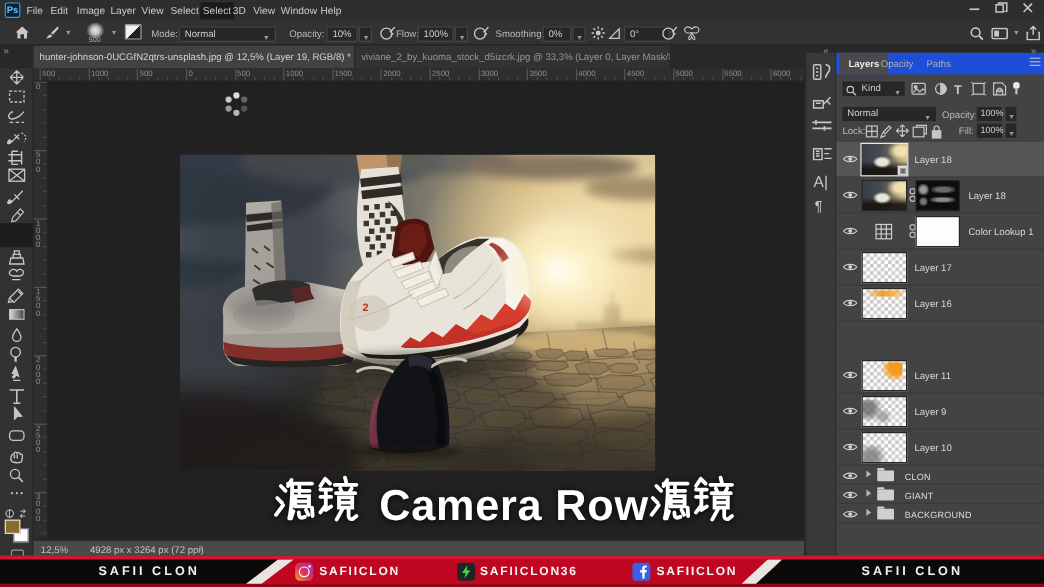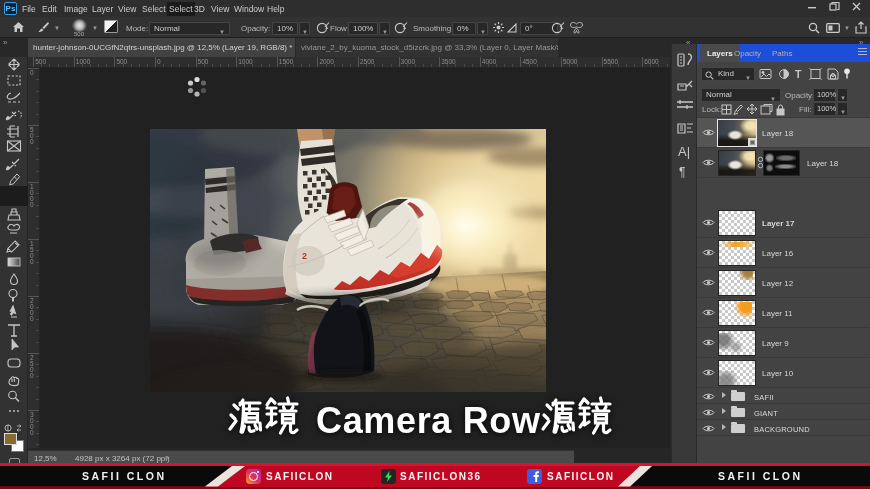--- a/index.html
+++ b/index.html
@@ -28,21 +28,21 @@
   #vruler { left:28px; top:68px; width:12px; height:380px; background:#2e2e2e; border-right:1px solid #242424; color:#8e8e8e; font-size:6.5px; overflow:hidden; }
   .htick { position:absolute; top:0; width:1px; height:11px; background:#555; }
   .htick2 { position:absolute; top:7px; width:1px; height:4px; background:#4a4a4a; }
   .hlab { position:absolute; top:1px; }
   .vtick { position:absolute; left:0; height:1px; width:12px; background:#555; }
   .vtick2 { position:absolute; left:8px; height:1px; width:4px; background:#4a4a4a; }
   .vlab { position:absolute; left:2px; line-height:6.5px; letter-spacing:0; }
 
   #canvas { left:40px; top:68px; width:630px; height:380px; background:#212121; overflow:hidden; }
 
-  #statusbar { left:28px; top:450px; width:546px; height:15px; background:#4a4a4a; border-top:1px solid #303030; color:#c2c2c2; font-size:8px; }
+  #statusbar { left:28px; top:450px; width:642px; height:15px; background:#4a4a4a; border-top:1px solid #303030; color:#c2c2c2; font-size:8px; }
 
   #iconstrip { left:671px; top:44px; width:26px; height:421px; background:#393939; border-left:1px solid #2b2b2b; border-right:1px solid #2b2b2b; }
 
   #rpanel { left:697px; top:44px; width:173px; height:421px; background:#434343; color:#d4d4d4; }
   .ptabs { position:absolute; left:0; top:0; width:173px; height:18px; background:#1d4ed8; }
   .ptab { position:absolute; top:0; height:18px; line-height:19px; font-size:8px; color:#b0b0b0; }
   .ptab.active { background:#4a4a4a; color:#ececec; font-weight:bold; padding:0 7px; border-radius:2px 2px 0 0; }
 
   .lrow { position:absolute; left:0; width:173px; border-bottom:1px solid #3a3a3a; height:30px; }
   .lname { position:absolute; left:65px; top:11px; font-size:8px; color:#d8d8d8; }
@@ -843,47 +843,55 @@
           <circle cx="3.5" cy="9.6" r="2.2" fill="none" stroke="#bbb" stroke-width="1"></circle>
         </svg>
         <div class="thumbbox" style="left:66px; width:37px; background:#0d0d0d;">
           <div style="position:absolute;left:1px;top:2px;width:9px;height:10px;background:radial-gradient(circle,#9a9a9a 0 35%,rgba(120,120,120,0) 80%);"></div>
           <div style="position:absolute;left:12px;top:4px;width:20px;height:6px;background:radial-gradient(ellipse,#6a6a6a 0 40%,rgba(90,90,90,0) 85%);"></div>
           <div style="position:absolute;left:2px;top:13px;width:7px;height:8px;background:radial-gradient(circle,#777 0 35%,rgba(110,110,110,0) 80%);"></div>
           <div style="position:absolute;left:11px;top:13px;width:21px;height:5px;background:radial-gradient(ellipse,#8a8a8a 0 35%,rgba(130,130,130,0) 85%);"></div>
         </div>
         <div class="lname" style="left:110px;">Layer 18</div>
       </div>
-      <div class="lrow" style="top:90px;font-weight:bold;">
+      <div class="lrow" style="top:60px;">
+        <svg class="eyeico" style="top:10px" width="13" height="9" viewBox="0 0 13 9">
+          <path d="M1 4.5 C3 1.5 10 1.5 12 4.5 C10 7.5 3 7.5 1 4.5 Z" fill="none" stroke="#cfcfcf" stroke-width="1"></path>
+          <circle cx="6.5" cy="4.5" r="1.6" fill="#cfcfcf"></circle>
+        </svg>
+        <svg style="position:absolute;left:32px;top:8px" width="15" height="14" viewBox="0 0 15 14">
+          <g stroke="#cfcfcf" stroke-width="1">
+            <rect x="1" y="1" width="13" height="12" fill="none"></rect>
+            <path d="M1 5 h13 M1 9 h13 M5.3 1 v12 M9.6 1 v12"></path>
+          </g>
+        </svg>
+        <svg style="position:absolute;left:60px;top:8px" width="7" height="13" viewBox="0 0 7 13">
+          <circle cx="3.5" cy="3.4" r="2.2" fill="none" stroke="#bbb" stroke-width="1"></circle>
+          <circle cx="3.5" cy="9.6" r="2.2" fill="none" stroke="#bbb" stroke-width="1"></circle>
+        </svg>
+        <div class="thumbbox" style="left:66px; width:37px; background:#fdfdfd;"></div>
+        <div class="lname" style="left:110px;">Color Lookup 1</div>
+      </div>
+      <div class="lrow" style="top:90px;">
         <svg class="eyeico" style="top:10px" width="13" height="9" viewBox="0 0 13 9">
           <path d="M1 4.5 C3 1.5 10 1.5 12 4.5 C10 7.5 3 7.5 1 4.5 Z" fill="none" stroke="#cfcfcf" stroke-width="1"></path>
           <circle cx="6.5" cy="4.5" r="1.6" fill="#cfcfcf"></circle>
         </svg>
         <div class="thumbbox checker"></div>
         <div class="lname">Layer 17</div>
       </div>
       <div class="lrow" style="top:120px;">
         <svg class="eyeico" style="top:10px" width="13" height="9" viewBox="0 0 13 9">
           <path d="M1 4.5 C3 1.5 10 1.5 12 4.5 C10 7.5 3 7.5 1 4.5 Z" fill="none" stroke="#cfcfcf" stroke-width="1"></path>
           <circle cx="6.5" cy="4.5" r="1.6" fill="#cfcfcf"></circle>
         </svg>
         <div class="thumbbox checker">
           <div style="position:absolute;left:4px;top:1px;width:30px;height:5px;background:linear-gradient(90deg,rgba(245,166,35,0.2),#f0a027 40%,#f5b545 70%,rgba(245,166,35,0.25));border-radius:2px;"></div>
         </div>
         <div class="lname">Layer 16</div>
-      </div>
-      <div class="lrow" style="top:150px;">
-        <svg class="eyeico" style="top:10px" width="13" height="9" viewBox="0 0 13 9">
-          <path d="M1 4.5 C3 1.5 10 1.5 12 4.5 C10 7.5 3 7.5 1 4.5 Z" fill="none" stroke="#cfcfcf" stroke-width="1"></path>
-          <circle cx="6.5" cy="4.5" r="1.6" fill="#cfcfcf"></circle>
-        </svg>
-        <div class="thumbbox checker">
-          <div style="position:absolute;right:2px;top:0;width:16px;height:9px;background:radial-gradient(circle at 70% 10%,#a8803c 0 30%,rgba(168,128,60,0) 75%);"></div>
-        </div>
-        <div class="lname">Layer 12</div>
       </div>
       <div class="lrow" style="top:180px;">
         <svg class="eyeico" style="top:10px" width="13" height="9" viewBox="0 0 13 9">
           <path d="M1 4.5 C3 1.5 10 1.5 12 4.5 C10 7.5 3 7.5 1 4.5 Z" fill="none" stroke="#cfcfcf" stroke-width="1"></path>
           <circle cx="6.5" cy="4.5" r="1.6" fill="#cfcfcf"></circle>
         </svg>
         <div class="thumbbox checker">
           <div style="position:absolute;right:3px;top:1px;width:17px;height:15px;background:radial-gradient(circle at 65% 30%,#f49b1d 0 35%,rgba(244,155,29,0) 78%);"></div>
         </div>
         <div class="lname">Layer 11</div>
@@ -909,21 +917,21 @@
         </div>
         <div class="lname">Layer 10</div>
       </div>
       <div class="grow" style="top:270px;">
         <svg class="geye" width="13" height="9" viewBox="0 0 13 9">
           <path d="M1 4.5 C3 1.5 10 1.5 12 4.5 C10 7.5 3 7.5 1 4.5 Z" fill="none" stroke="#cfcfcf" stroke-width="1"></path>
           <circle cx="6.5" cy="4.5" r="1.6" fill="#cfcfcf"></circle>
         </svg>
         <div class="gtri"></div>
         <div class="gfold"></div>
-        <div class="gname">SAFII</div>
+        <div class="gname">CLON</div>
       </div>
       <div class="grow" style="top:302px;">
         <svg class="geye" width="13" height="9" viewBox="0 0 13 9">
           <path d="M1 4.5 C3 1.5 10 1.5 12 4.5 C10 7.5 3 7.5 1 4.5 Z" fill="none" stroke="#cfcfcf" stroke-width="1"></path>
           <circle cx="6.5" cy="4.5" r="1.6" fill="#cfcfcf"></circle>
         </svg>
         <div class="gtri"></div>
         <div class="gfold"></div>
         <div class="gname">BACKGROUND</div>
       </div>

